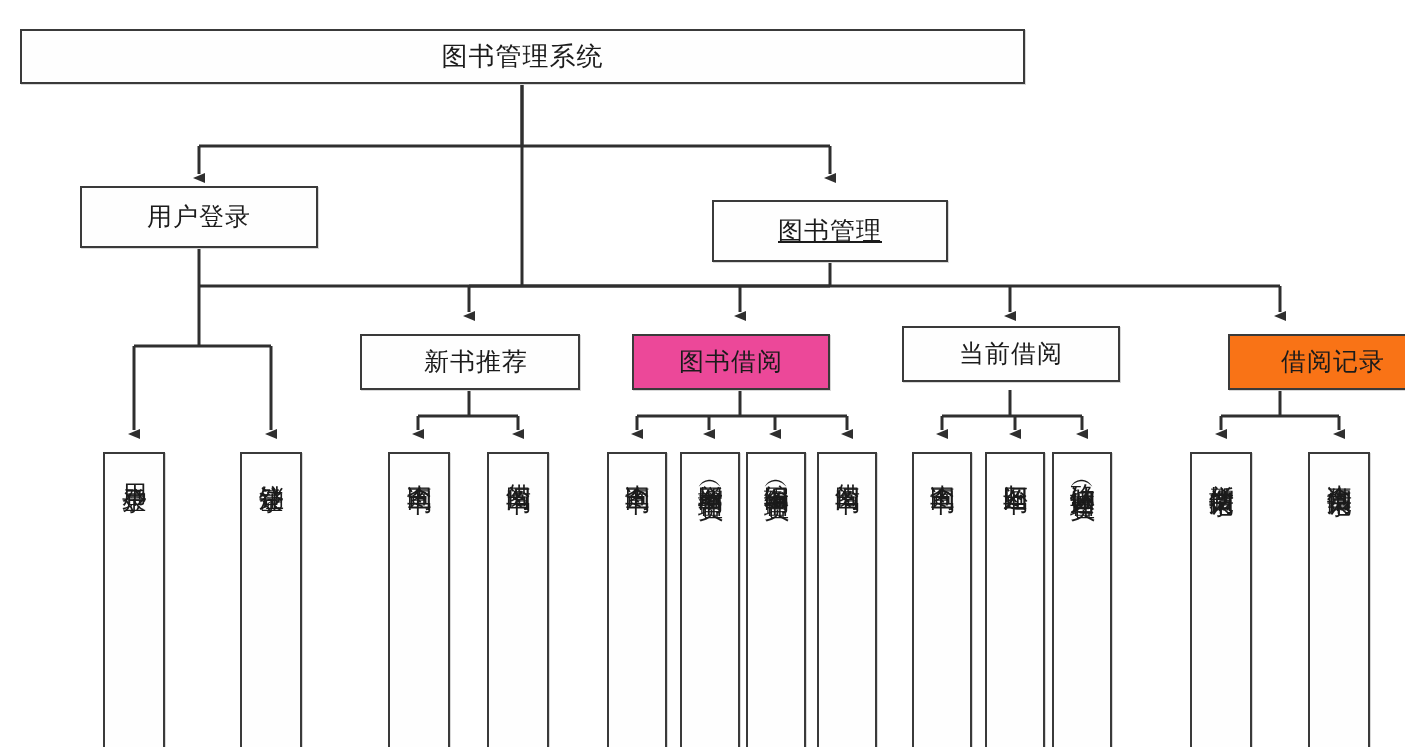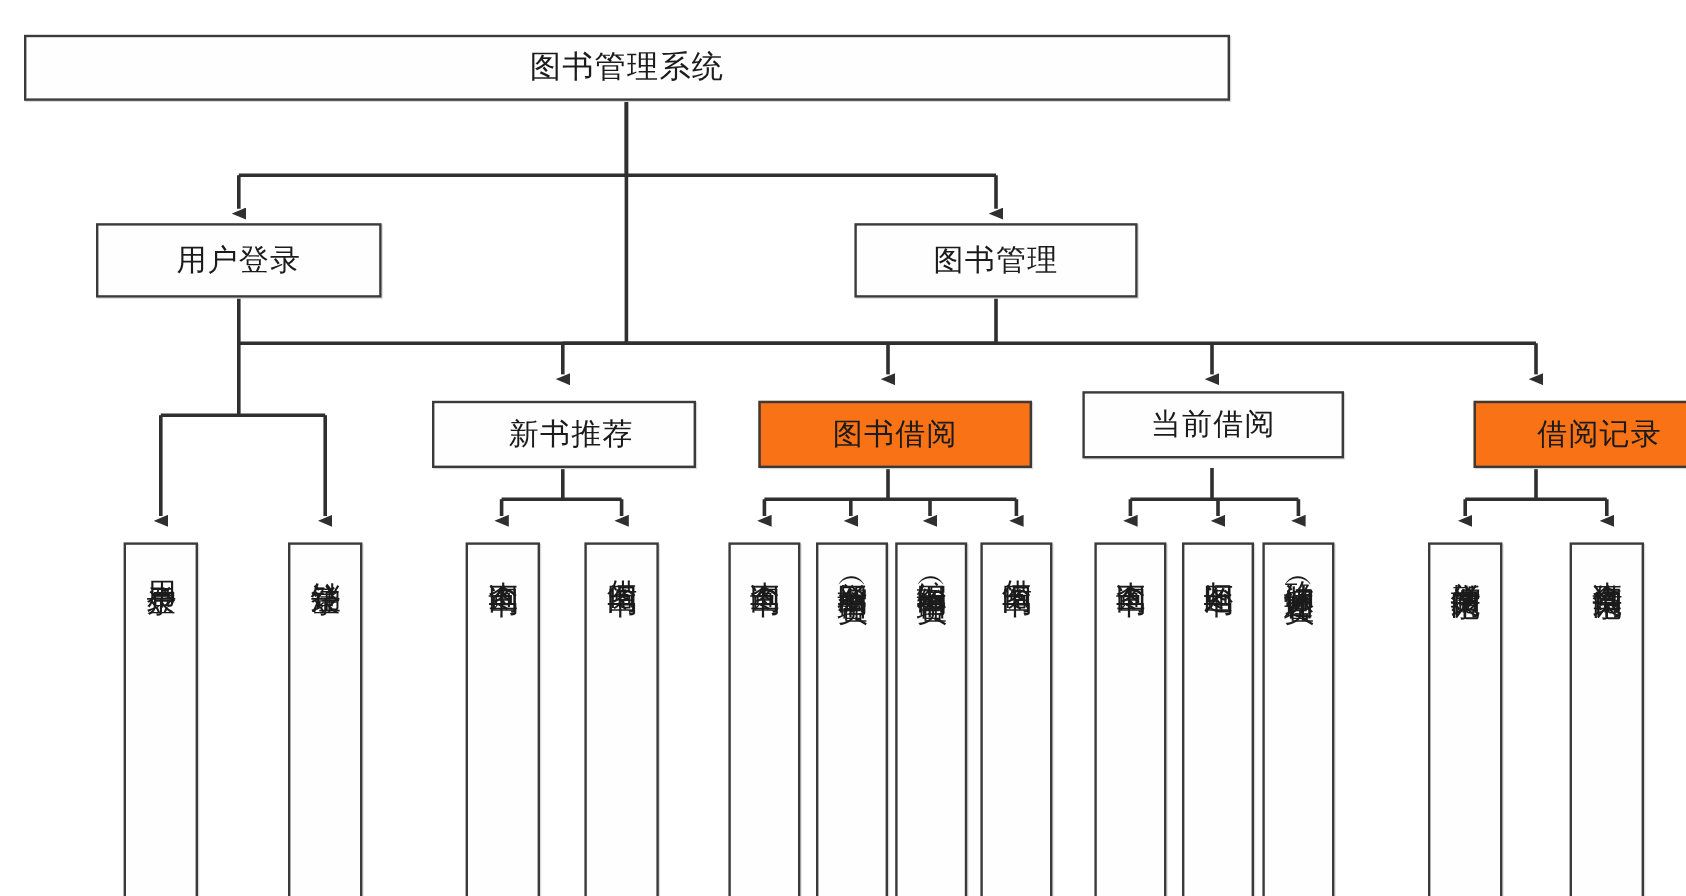--- a/index.html
+++ b/index.html
@@ -142,28 +142,28 @@
     </g>
   </svg>
 
   <div class="node horiz root" id="node-root" style="left: 20px; top: 13px; width: 1005px; height: 55px; border-color: rgb(58, 58, 58); background: rgb(254, 254, 254);">
     <span>图书管理系统</span>
   </div>
 
   <div class="node horiz" id="node-l2-0" style="left: 80px; top: 170px; width: 238px; height: 62px; border-color: rgb(58, 58, 58); background: rgb(254, 254, 254);">
     <span>用户登录</span>
   </div>
-  <div class="node horiz" id="node-l2-1" style="left: 712px; top: 170px; width: 236px; height: 62px; border-color: rgb(58, 58, 58); background: rgb(254, 254, 254);">
+  <div class="node horiz" id="node-l2-1" style="left: 712px; top: 184px; width: 236px; height: 62px; border-color: rgb(58, 58, 58); background: rgb(254, 254, 254); text-decoration: underline;">
     <span>图书管理</span>
   </div>
 
   <div class="node horiz" id="node-l3-0" style="left: 360px; top: 318px; width: 220px; height: 56px; border-color: rgb(58, 58, 58); background: rgb(254, 254, 254); padding-left: 12px;">
     <span>新书推荐</span>
   </div>
-  <div class="node horiz" id="node-l3-1" style="left: 632px; top: 318px; width: 228px; height: 56px; border-color: rgb(58, 58, 58); background: #f97316;">
+  <div class="node horiz" id="node-l3-1" style="left: 632px; top: 318px; width: 198px; height: 56px; border-color: rgb(58, 58, 58); background: #ec4899;">
     <span>图书借阅</span>
   </div>
   <div class="node horiz" id="node-l3-2" style="left: 902px; top: 310px; width: 218px; height: 56px; border-color: rgb(58, 58, 58); background: rgb(254, 254, 254);">
     <span>当前借阅</span>
   </div>
   <div class="node horiz" id="node-l3-3" style="left: 1228px; top: 318px; width: 210px; height: 56px; border-color: rgb(58, 58, 58); background: #f97316;">
     <span>借阅记录</span>
   </div>
 
   <div class="node vert" id="node-leaf-0" style="left: 103px; top: 436px; width: 62px; height: 299px; border-color: rgb(58, 58, 58); background: rgb(254, 254, 254);">

